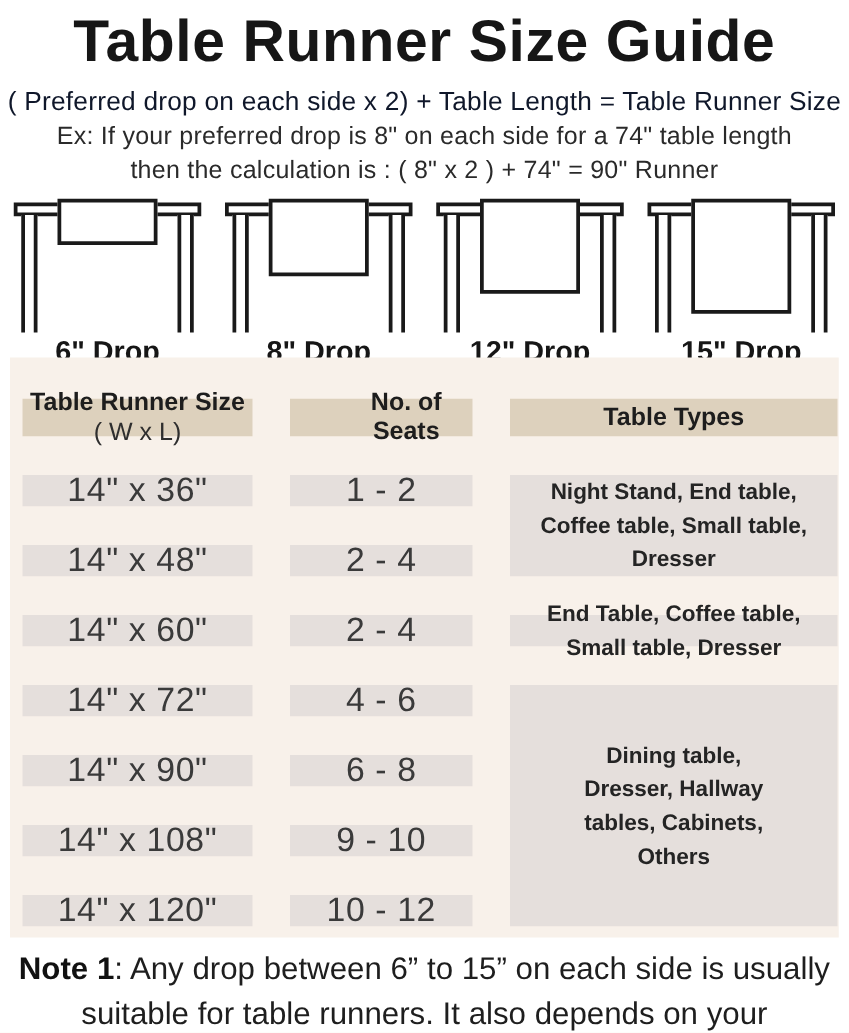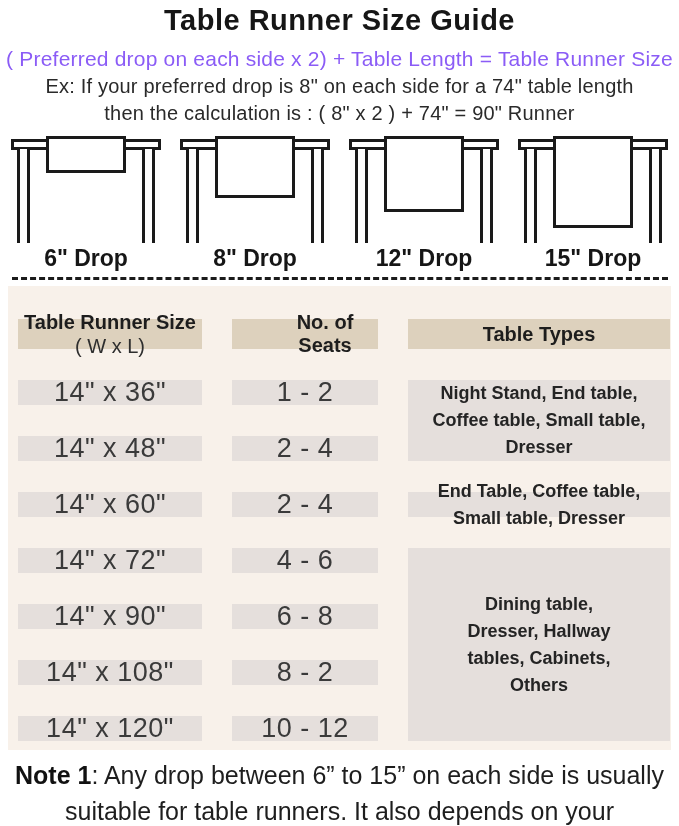--- a/index.html
+++ b/index.html
@@ -10,29 +10,29 @@
     margin: 0 auto;
     font-family: "Liberation Sans", "DejaVu Sans", sans-serif;
     color: #1f1f1f;
     overflow: hidden;
     position: relative;
   }
 
   
   .top-header { text-align: center; padding-top: 2px; }
   .page-title {
-    font-size: 29px;
+    font-size: 47px;
     font-weight: 700;
     letter-spacing: 0.5px;
     color: #161616;
     line-height: 1.3;
   }
   .formula-line {
     font-size: 21px;
-    color: #8b5cf6;
+    color: #0f172a;
     margin-top: 7px;
     letter-spacing: 0.2px;
   }
   .example-line {
     font-size: 20px;
     color: #2a2a2a;
     margin-top: 4px;
     letter-spacing: 0.2px;
   }
 
@@ -233,21 +233,21 @@
     <div class="cell dcell" style="grid-area:5/1/6/2;">14" x 72"</div>
     <div class="cell dcell" style="grid-area:6/1/7/2;">14" x 90"</div>
     <div class="cell dcell" style="grid-area:7/1/8/2;">14" x 108"</div>
     <div class="cell dcell" style="grid-area:8/1/9/2;">14" x 120"</div>
 
     <div class="cell dcell" style="grid-area:2/2/3/3;">1 - 2</div>
     <div class="cell dcell" style="grid-area:3/2/4/3;">2 - 4</div>
     <div class="cell dcell" style="grid-area:4/2/5/3;">2 - 4</div>
     <div class="cell dcell" style="grid-area:5/2/6/3;">4 - 6</div>
     <div class="cell dcell" style="grid-area:6/2/7/3;">6 - 8</div>
-    <div class="cell dcell" style="grid-area:7/2/8/3;">8 - 2</div>
+    <div class="cell dcell" style="grid-area:7/2/8/3;">9 - 10</div>
     <div class="cell dcell" style="grid-area:8/2/9/3;">10 - 12</div>
 
     <div class="cell tcell" style="grid-area:2/3/4/4;">Night Stand, End table, Coffee table, Small table, Dresser</div>
     <div class="cell tcell" style="grid-area:4/3/5/4;">End Table, Coffee table, Small table, Dresser</div>
     <div class="cell tcell" style="grid-area:5/3/9/4; padding:4px 56px;">Dining table, Dresser, Hallway tables, Cabinets, Others</div>
 
   </div>
 </div>
 
 <div class="notes">

